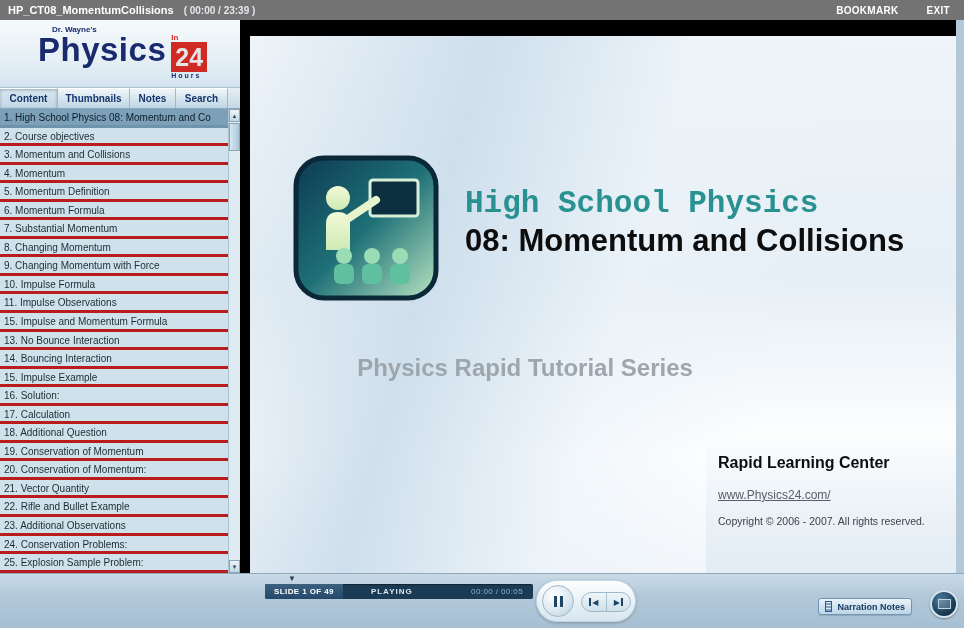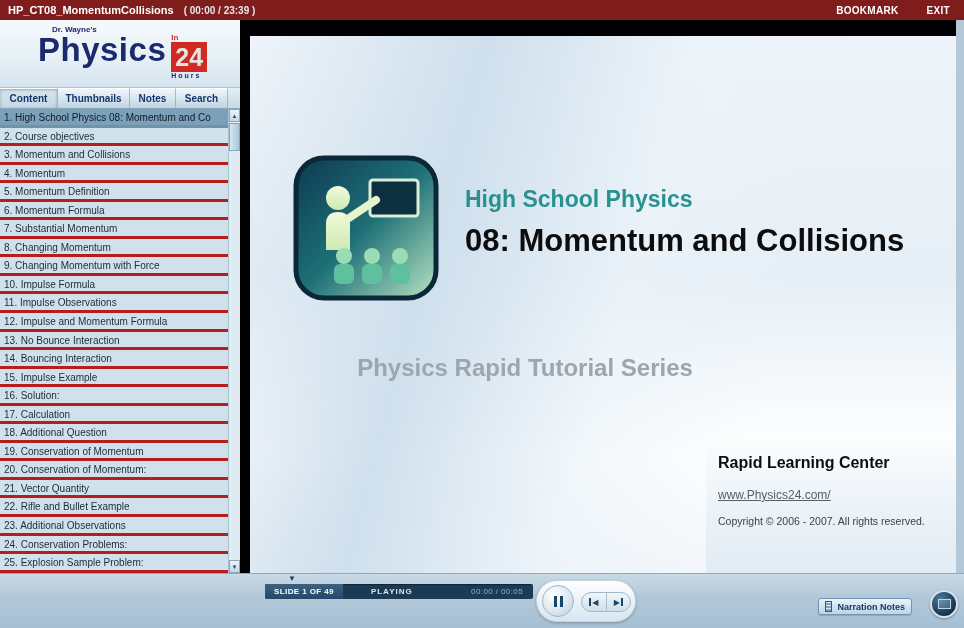--- a/index.html
+++ b/index.html
@@ -5,21 +5,21 @@
   html,body{margin:0;padding:0;}
   body{
     width:964px;height:628px;overflow:hidden;
     background:#b3c9da;
     font-family:"Liberation Sans", sans-serif;
     -webkit-font-smoothing:antialiased;
   }
   #app{position:relative;width:964px;height:628px;}
 
   
-  .topbar{position:absolute;left:0;top:0;width:964px;height:20px;background:#7f1d1d;color:#fff;display:flex;align-items:center;z-index:5;}
+  .topbar{position:absolute;left:0;top:0;width:964px;height:20px;background:#737373;color:#fff;display:flex;align-items:center;z-index:5;}
   .topbar-title{font-weight:bold;font-size:11px;margin-left:8px;white-space:nowrap;}
   .topbar-time{font-size:10px;color:#e4e8ec;margin-left:10px;font-weight:bold;}
   .topbar-right{margin-left:auto;display:flex;gap:28px;margin-right:14px;}
   .topbar-link{font-size:10px;font-weight:bold;color:#fff;cursor:pointer;letter-spacing:.3px;}
 
   
   .sidebar{position:absolute;left:0;top:20px;width:240px;height:553px;background:#cfe2ec;overflow:hidden;}
   .logo-area{height:68px;background:linear-gradient(180deg,#f6fafc 0%,#e2edf4 70%,#d3e3ee 100%);border-bottom:1px solid #aac4d4;box-sizing:border-box;position:relative;}
   .logo{position:absolute;left:38px;top:5px;}
   .logo-small{font-size:8px;color:#1a2a6e;font-weight:bold;margin-left:14px;}
@@ -46,21 +46,21 @@
   .scroll-thumb{position:absolute;left:0;top:14px;width:11px;height:28px;background:linear-gradient(90deg,#d9e7f0,#aac6d8);border:1px solid #8aa7ba;box-sizing:border-box;cursor:grab;}
 
   
   .main{position:absolute;left:240px;top:20px;width:716px;height:553px;background:#000;}
   .slide{position:absolute;left:10px;top:16px;width:706px;height:537px;overflow:hidden;
     background:
       linear-gradient(105deg, rgba(208,224,238,0) 0%, rgba(205,222,236,.95) 28%, rgba(235,243,249,.65) 52%, rgba(255,255,255,0) 72%),
       linear-gradient(180deg,#eef4f9 0%,#e6eff6 45%,#ffffff 78%,#f2f6fa 100%);
   }
   .slide-icon{position:absolute;left:42px;top:118px;width:148px;height:148px;}
-  .slide-category{position:absolute;left:215px;top:150px;font-size:23px;font-weight:bold;color:#2a9191;white-space:nowrap;}
+  .slide-category{position:absolute;left:215px;top:150px;font-size:31px;font-weight:bold;color:#2a9191;white-space:nowrap;font-family:Liberation Mono, monospace;}
   .slide-title{position:absolute;left:215px;top:187px;font-size:31px;font-weight:bold;color:#0d0d0d;white-space:nowrap;}
   .slide-series{position:absolute;left:95px;top:318px;width:360px;text-align:center;font-size:24px;font-weight:bold;color:#9ea6ad;white-space:nowrap;}
   .authors{position:absolute;left:140px;top:358px;width:302px;text-align:right;font-size:19px;font-weight:bold;color:#8d99a4;line-height:23.5px;}
   .slide-footer{position:absolute;left:456px;top:402px;width:250px;height:135px;box-sizing:border-box;padding:16px 27px 0 12px;background:linear-gradient(180deg,#fbfdfe 0%,#eaf1f7 60%,#e2ecf3 100%);}
   .footer-org{font-size:16px;font-weight:bold;color:#0d0d0d;}
   .footer-url{display:inline-block;margin-top:16px;font-size:12px;color:#55606a;text-decoration:underline;cursor:pointer;}
   .footer-copy{margin-top:12px;font-size:10.5px;color:#3c434a;}
 
   
   .bottombar{position:absolute;left:0;top:573px;width:964px;height:55px;background:linear-gradient(180deg,#c9dae6 0%,#b3c9da 40%,#a6bfd3 100%);border-top:1px solid #8fa9bb;box-sizing:border-box;}
@@ -128,21 +128,21 @@
       <div class="toc-item">2. Course objectives</div>
       <div class="toc-item">3. Momentum and Collisions</div>
       <div class="toc-item">4. Momentum</div>
       <div class="toc-item">5. Momentum Definition</div>
       <div class="toc-item">6. Momentum Formula</div>
       <div class="toc-item">7. Substantial Momentum</div>
       <div class="toc-item">8. Changing Momentum</div>
       <div class="toc-item">9. Changing Momentum with Force</div>
       <div class="toc-item">10. Impulse Formula</div>
       <div class="toc-item">11. Impulse Observations</div>
-      <div class="toc-item">12. Impulse and Momentum Formula</div>
+      <div class="toc-item">15. Impulse and Momentum Formula</div>
       <div class="toc-item">13. No Bounce Interaction</div>
       <div class="toc-item">14. Bouncing Interaction</div>
       <div class="toc-item">15. Impulse Example</div>
       <div class="toc-item">16. Solution:</div>
       <div class="toc-item">17. Calculation</div>
       <div class="toc-item">18. Additional Question</div>
       <div class="toc-item">19. Conservation of Momentum</div>
       <div class="toc-item">20. Conservation of Momentum:</div>
       <div class="toc-item">21. Vector Quantity</div>
       <div class="toc-item">22. Rifle and Bullet Example</div>

